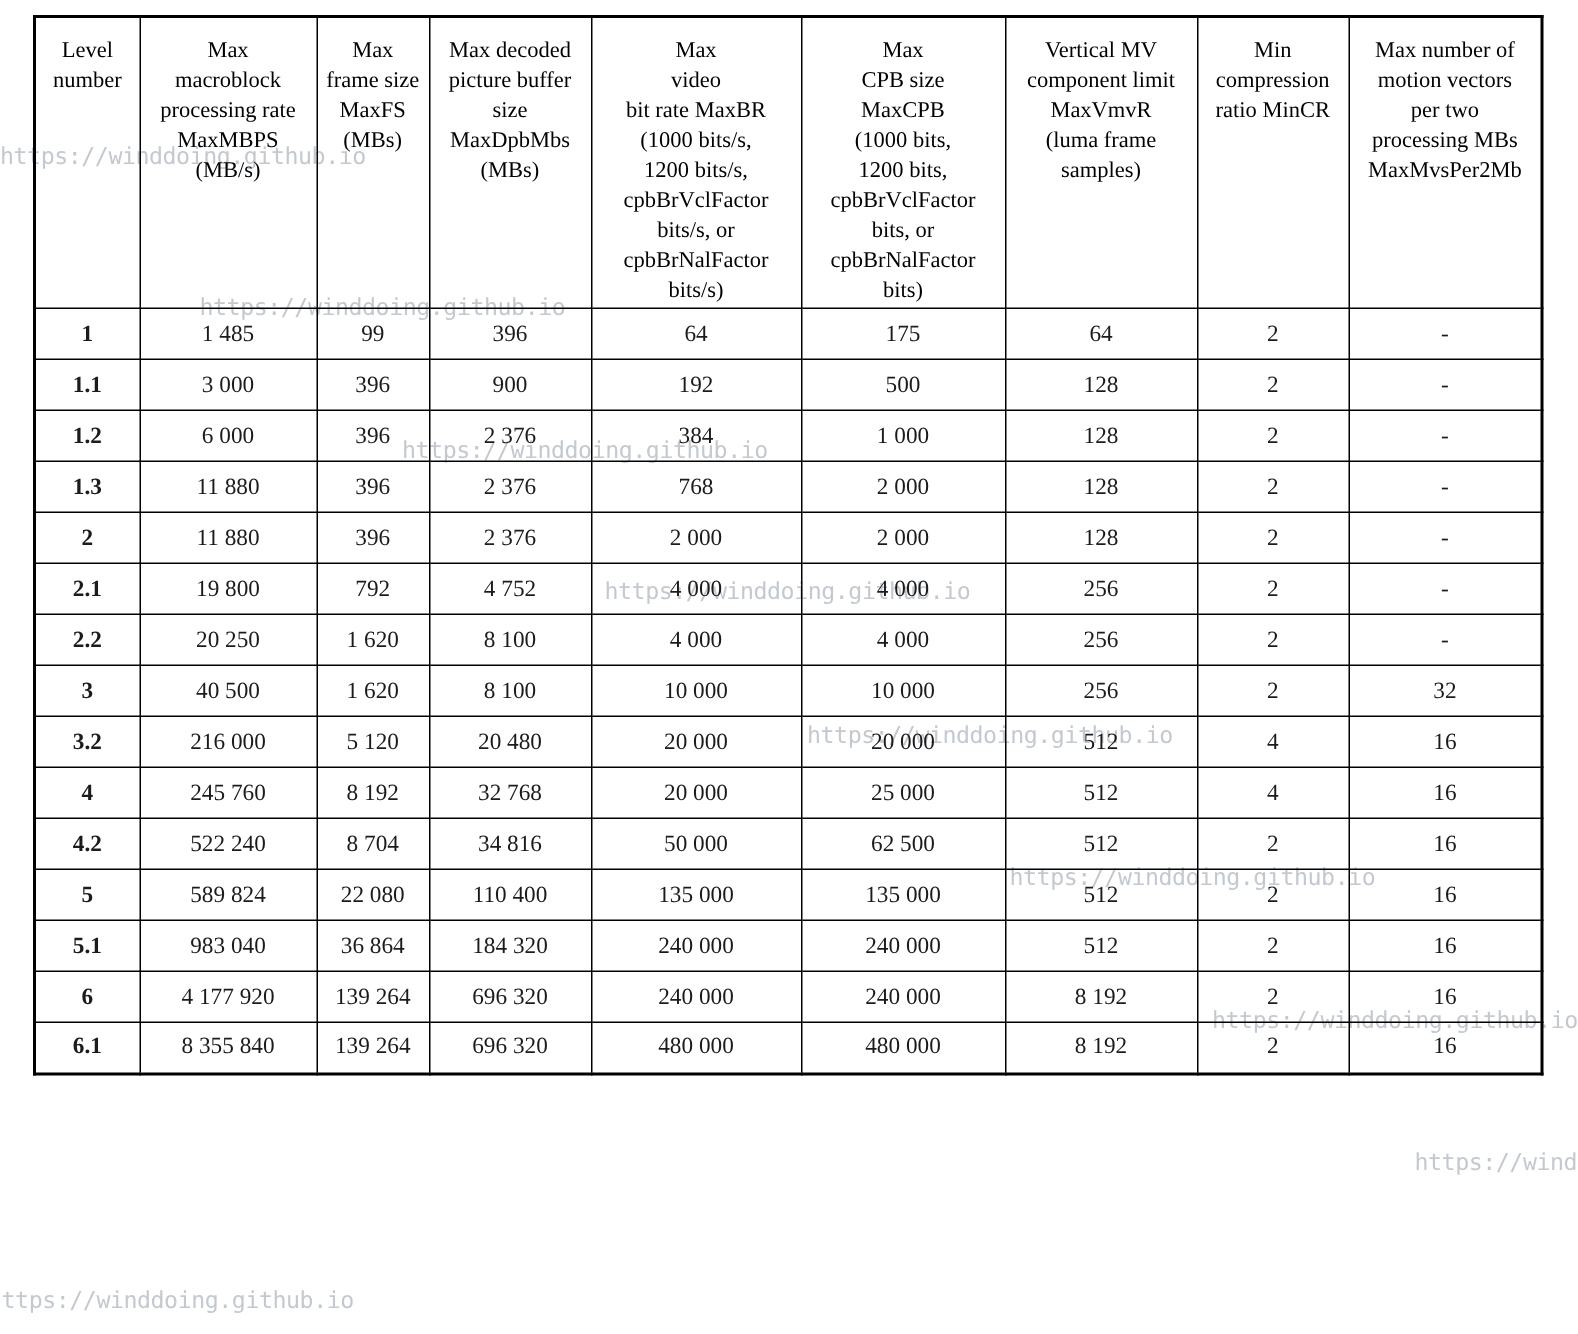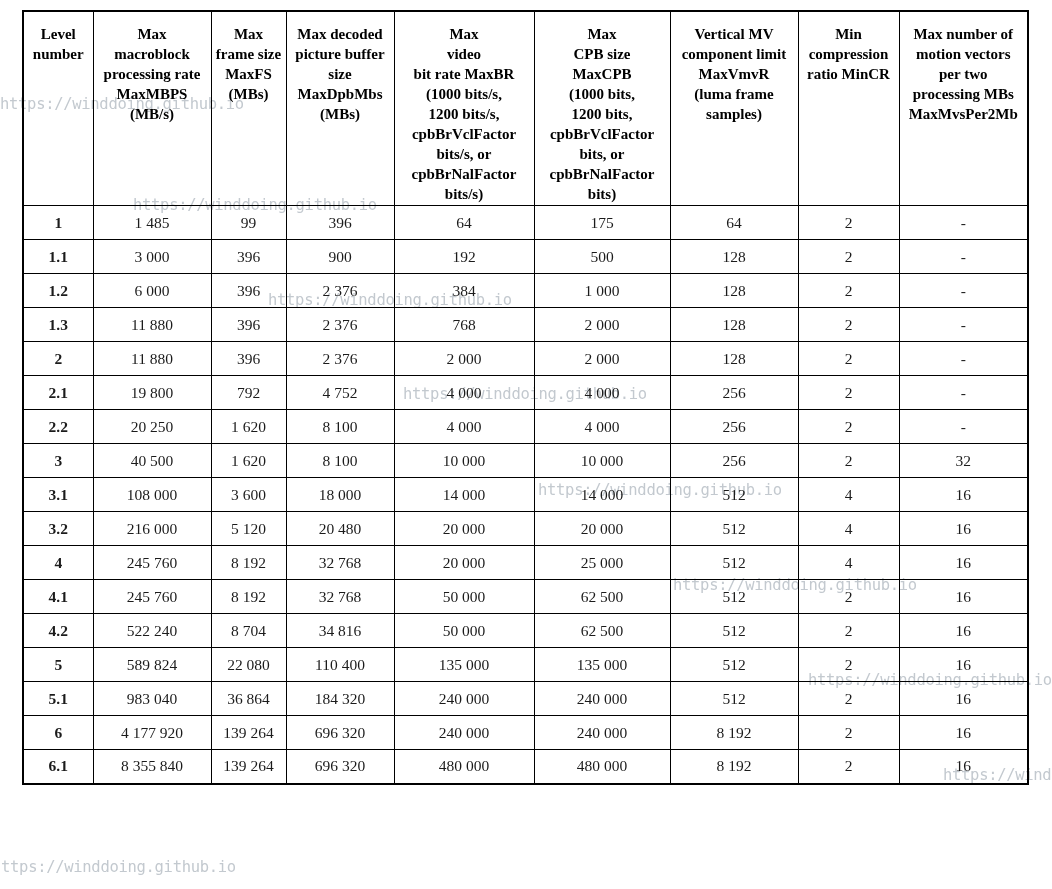--- a/index.html
+++ b/index.html
@@ -38,21 +38,21 @@
     border:2px solid var(--border);
   }
   table.limits th, table.limits td{
     border:1px solid var(--border);
     text-align:center;
     background:transparent;
   }
   table.limits th{
     vertical-align:top;
     padding-top:12px;
-    font-weight:bold;
+    font-weight:normal;
     font-size:15px;
     line-height:20px;
     white-space:pre-line;
     color:#000;
     height:188px;
   }
   table.limits td{
     vertical-align:middle;
     font-size:15.5px;
     height:34px;
@@ -221,61 +221,39 @@
           <td>40 500</td>
           <td>1 620</td>
           <td>8 100</td>
           <td>10 000</td>
           <td>10 000</td>
           <td>256</td>
           <td>2</td>
           <td>32</td>
         </tr>
         <tr>
-          <td class="level">3.1</td>
-          <td>108 000</td>
-          <td>3 600</td>
-          <td>18 000</td>
-          <td>14 000</td>
-          <td>14 000</td>
-          <td>512</td>
-          <td>4</td>
-          <td>16</td>
-        </tr>
-        <tr>
           <td class="level">3.2</td>
           <td>216 000</td>
           <td>5 120</td>
           <td>20 480</td>
           <td>20 000</td>
           <td>20 000</td>
           <td>512</td>
           <td>4</td>
           <td>16</td>
         </tr>
         <tr>
           <td class="level">4</td>
           <td>245 760</td>
           <td>8 192</td>
           <td>32 768</td>
           <td>20 000</td>
           <td>25 000</td>
           <td>512</td>
           <td>4</td>
-          <td>16</td>
-        </tr>
-        <tr>
-          <td class="level">4.1</td>
-          <td>245 760</td>
-          <td>8 192</td>
-          <td>32 768</td>
-          <td>50 000</td>
-          <td>62 500</td>
-          <td>512</td>
-          <td>2</td>
           <td>16</td>
         </tr>
         <tr>
           <td class="level">4.2</td>
           <td>522 240</td>
           <td>8 704</td>
           <td>34 816</td>
           <td>50 000</td>
           <td>62 500</td>
           <td>512</td>

